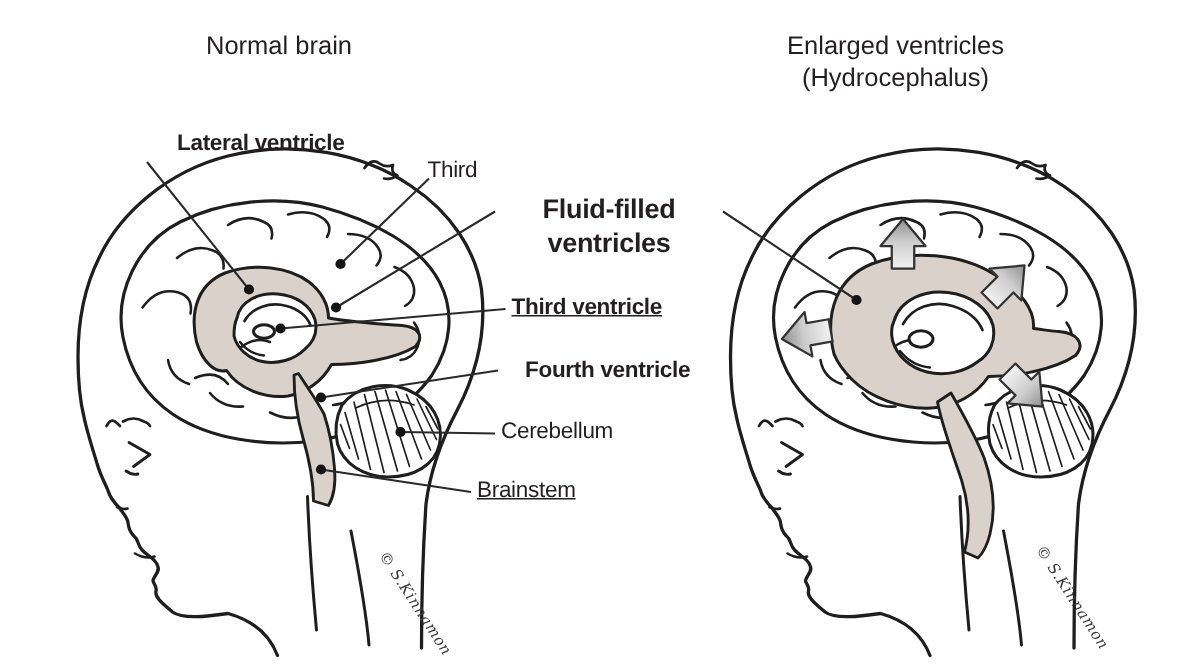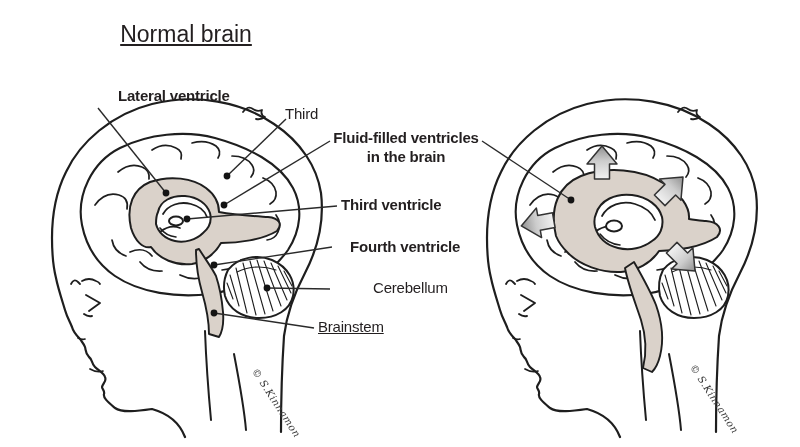--- a/index.html
+++ b/index.html
@@ -3,23 +3,23 @@
 <meta charset="utf-8">
 <style>
   html,body{margin:0;padding:0;background:#fff;}
   .stage{
     position:relative;width:800px;height:447px;background:#fff;overflow:hidden;
     font-family:"Liberation Sans",sans-serif;color:#231f20;
   }
   .art{position:absolute;left:0;top:0;}
   .lbl{position:absolute;font-size:15px;line-height:1.15;letter-spacing:-0.2px;white-space:nowrap;}
   .lbl.b{font-weight:bold;}
-  .title{position:absolute;font-size:23px;text-align:center;line-height:1.25;text-decoration:underline;}
+  .title{position:absolute;font-size:17px;text-align:center;line-height:1.25;}
   .fluid{position:absolute;left:322px;top:128px;width:168px;text-align:center;
-         font-weight:bold;font-size:15px;line-height:1.28;letter-spacing:-0.2px;}
+         font-weight:bold;font-size:18px;line-height:1.28;letter-spacing:-0.2px;}
   .sig{position:absolute;font-family:"DejaVu Serif",serif;font-style:italic;
        font-size:10px;color:#3a3a3a;transform:rotate(57deg);transform-origin:0 0;
        letter-spacing:0.5px;white-space:nowrap;}
 </style>
 </head>
 <body>
 
 <div class="stage">
 
   <svg class="art" width="800" height="447" viewBox="0 0 800 447">
@@ -210,34 +210,37 @@
 
       <g stroke="#2a2a2a" stroke-width="1.4" fill="#141414">
         <line x1="482" y1="141" x2="571" y2="200"></line>
           <circle cx="571" cy="200" r="3.4" stroke="none"></circle>
       </g>
     </g>
   </svg>
 
   <div class="title" style="left:106px;top:20px;width:160px;">Normal brain</div>
 
+  <div class="title" style="left:507px;top:20px;width:180px;">
+    <div>Enlarged ventricles</div>
+    <div>(Hydrocephalus)</div>
+  </div>
 
   <div class="lbl b" style="left:74px;top:87px;margin-left:44px;">Lateral ventricle</div>
 
   <div class="lbl" style="left:285px;top:105px;">Third</div>
 
   <div class="fluid">
     <div>Fluid-filled ventricles</div>
-    <div>in the brain</div>
   </div>
 
-  <div class="lbl b" style="left:341px;top:196px;">Third ventricle</div>
+  <div class="lbl b" style="left:341px;top:196px;text-decoration:underline;">Third ventricle</div>
 
   <div class="lbl b" style="left:350px;top:238px;">Fourth ventricle</div>
 
-  <div class="lbl" style="left:334px;top:279px;margin-left:39px;">Cerebellum</div>
+  <div class="lbl" style="left:334px;top:279px;">Cerebellum</div>
 
   <div class="lbl" style="left:318px;top:318px;text-decoration:underline;">Brainstem</div>
 
   <div class="sig" style="left:259px;top:366px;">© S.Kinnamon</div>
 
   <div class="sig" style="left:697px;top:362px;">© S.Kinnamon</div>
 </div>
 
 </body></html>

